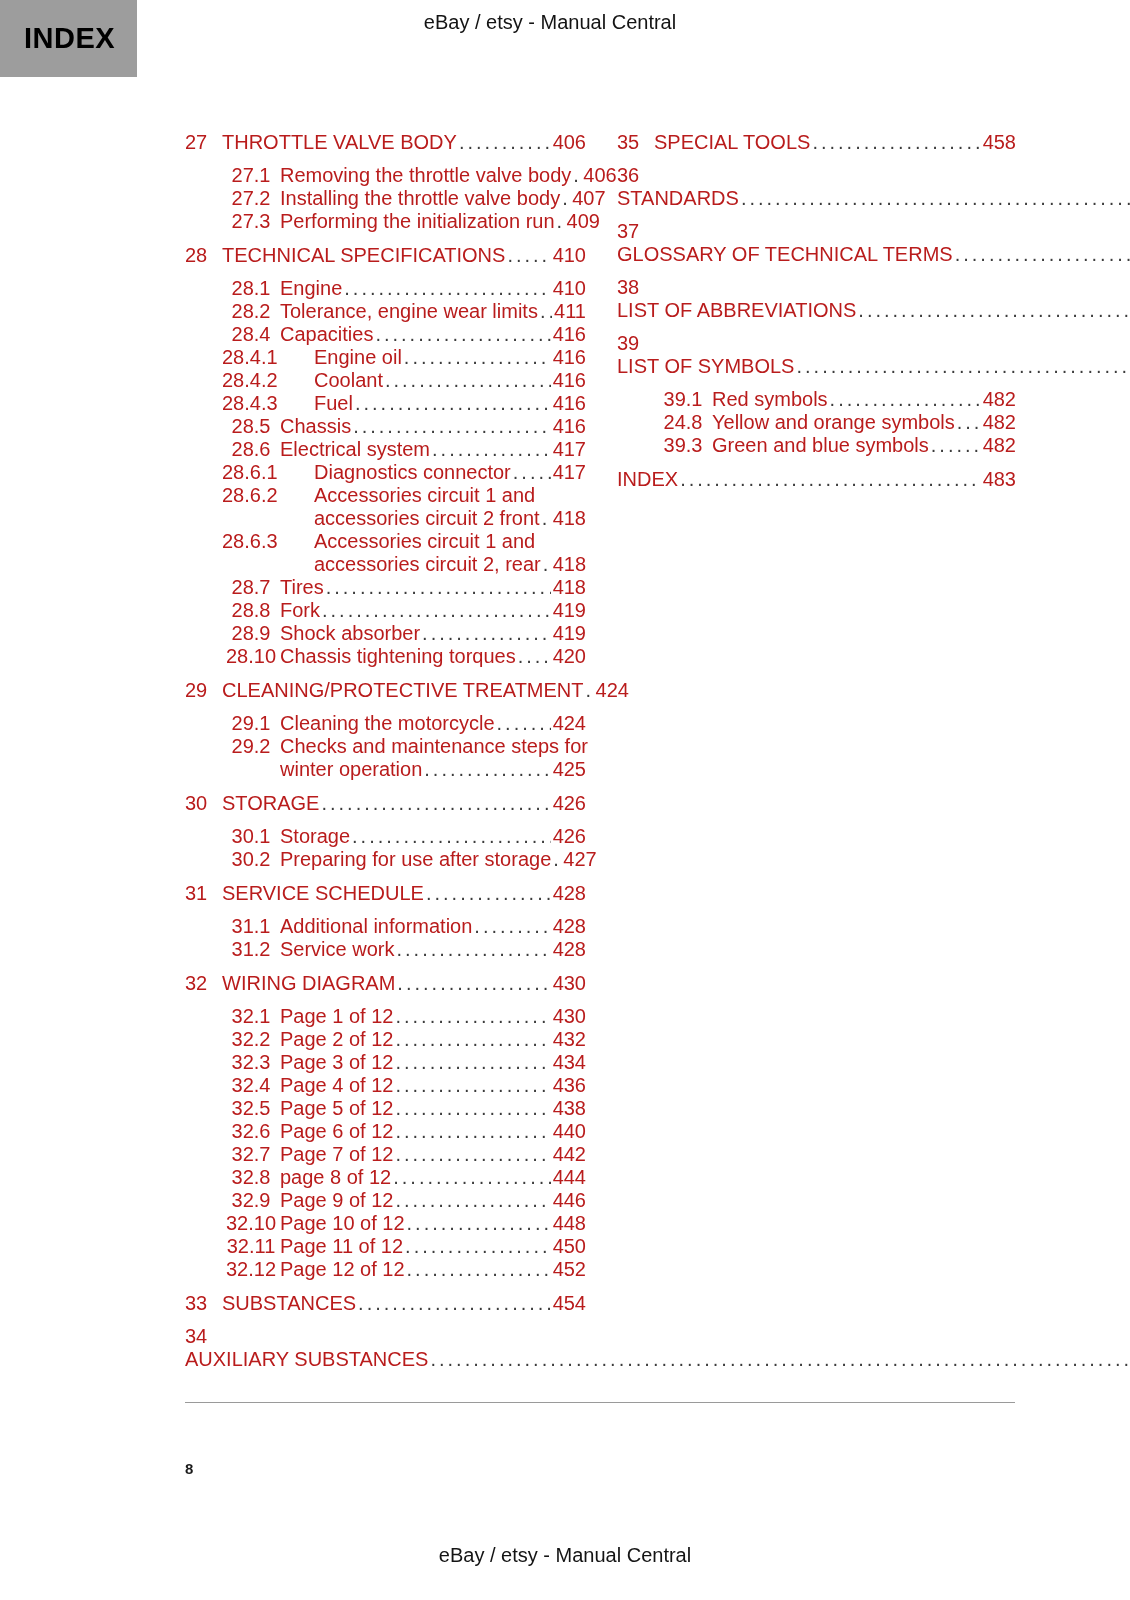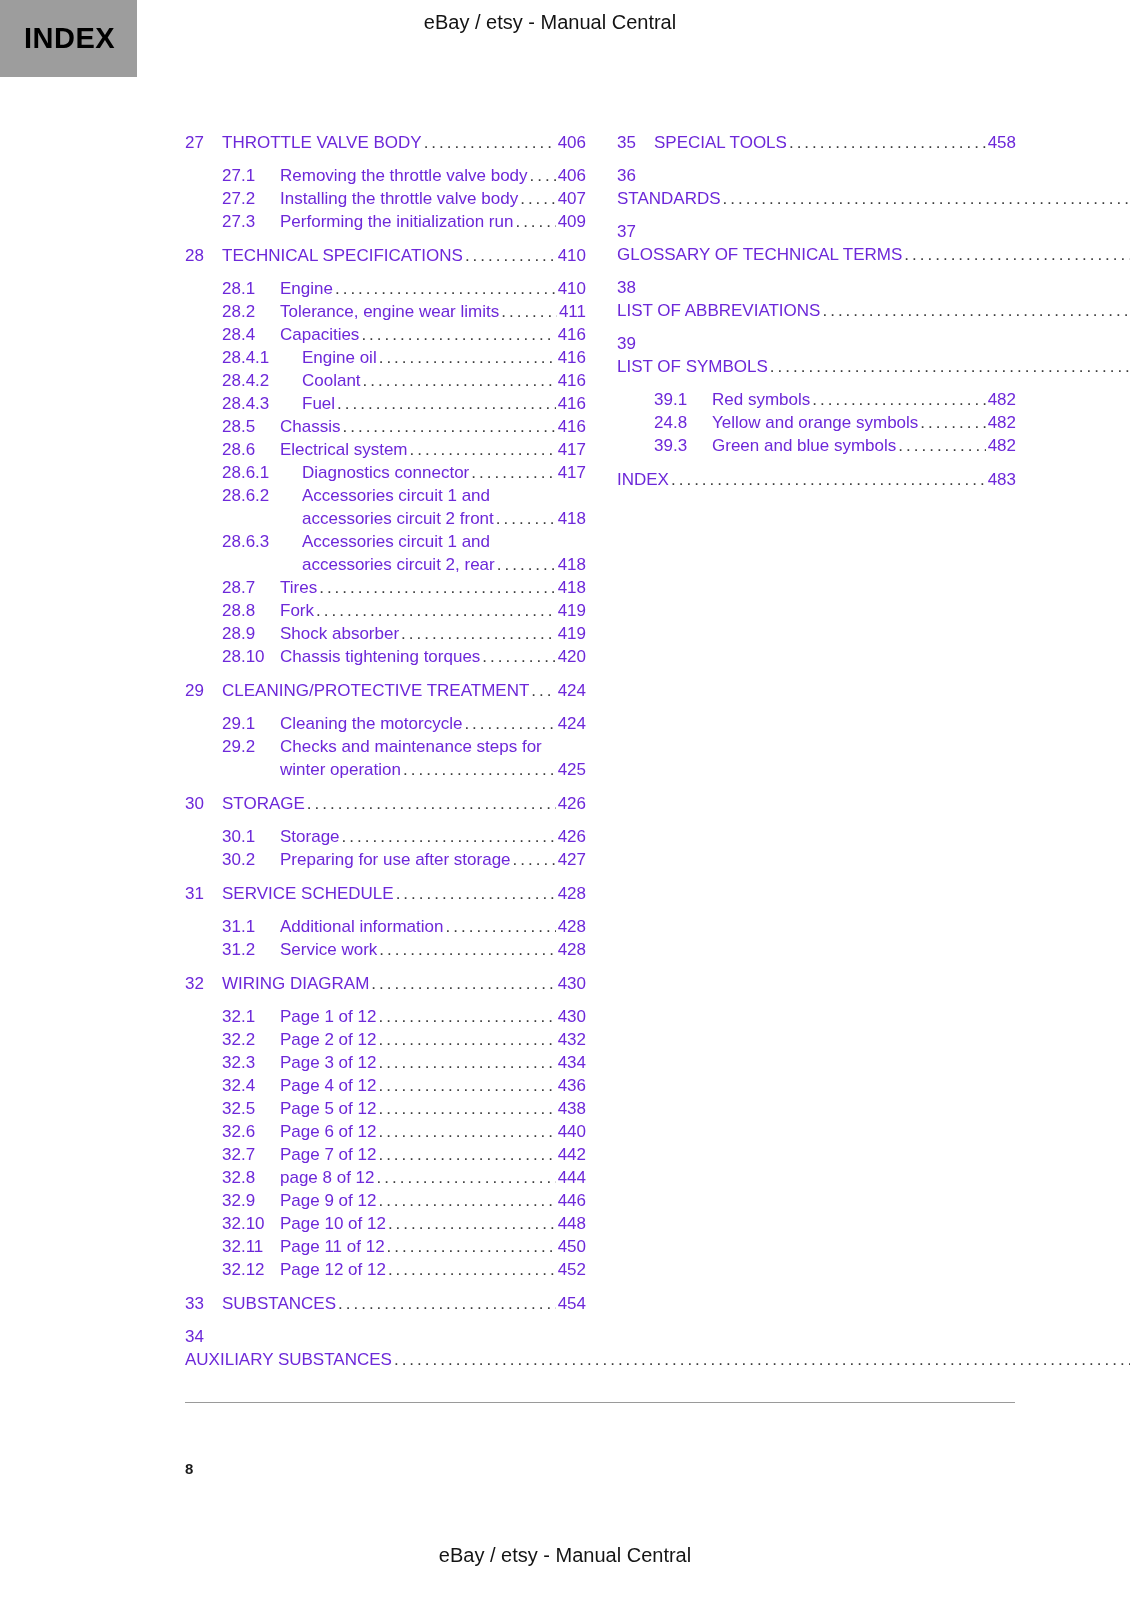--- a/index.html
+++ b/index.html
@@ -32,35 +32,35 @@
   .footer-rule {
     position: absolute; left: 185px; top: 1402px; width: 830px;
     border-top: 1px solid #9a9a9a; height: 0;
   }
   .page-num {
     position: absolute; left: 185px; top: 1460px;
     font-size: 15px; font-weight: bold; color: #1a1a1a;
   }
   .toc-col {
     position: absolute; top: 131px;
-    font-size: 17px; line-height: 23px; color: #6d28d9;
+    font-size: 20px; line-height: 23px; color: #b91c1c;
   }
   #col-left  { left: 185px; width: 401px; }
   #col-right { left: 617px; width: 399px; }
 
   .row { display: flex; align-items: flex-start; }
   .row.l1, .row.l0 { margin-bottom: 10px; }
   .row + .row.l1, .row + .row.l0 { margin-top: 11px; }
   .row.l1 + .row.l1, .row.l1 + .row.l0 { margin-top: 0; flex-direction: column; }
 
   .num { flex: none; }
   .l1 .num { width: 37px; }
   .l2 { padding-left: 37px; }
-  .l2 .num { width: 58px; }
-  .l3 { padding-left: 37px; }
+  .l2 .num { width: 58px; text-align: center; }
+  .l3 { padding-left: 37px; gap: 12px; }
   .l3 .num { width: 80px; }
 
   .body { flex: 1; min-width: 0; }
   .line { display: flex; align-items: baseline; }
   .t { flex: none; white-space: pre; }
   .dots {
     flex: 1 1 auto; min-width: 8px;
     overflow: hidden; white-space: nowrap;
     margin: 0 2px; color: #3c3c3c;
   }

